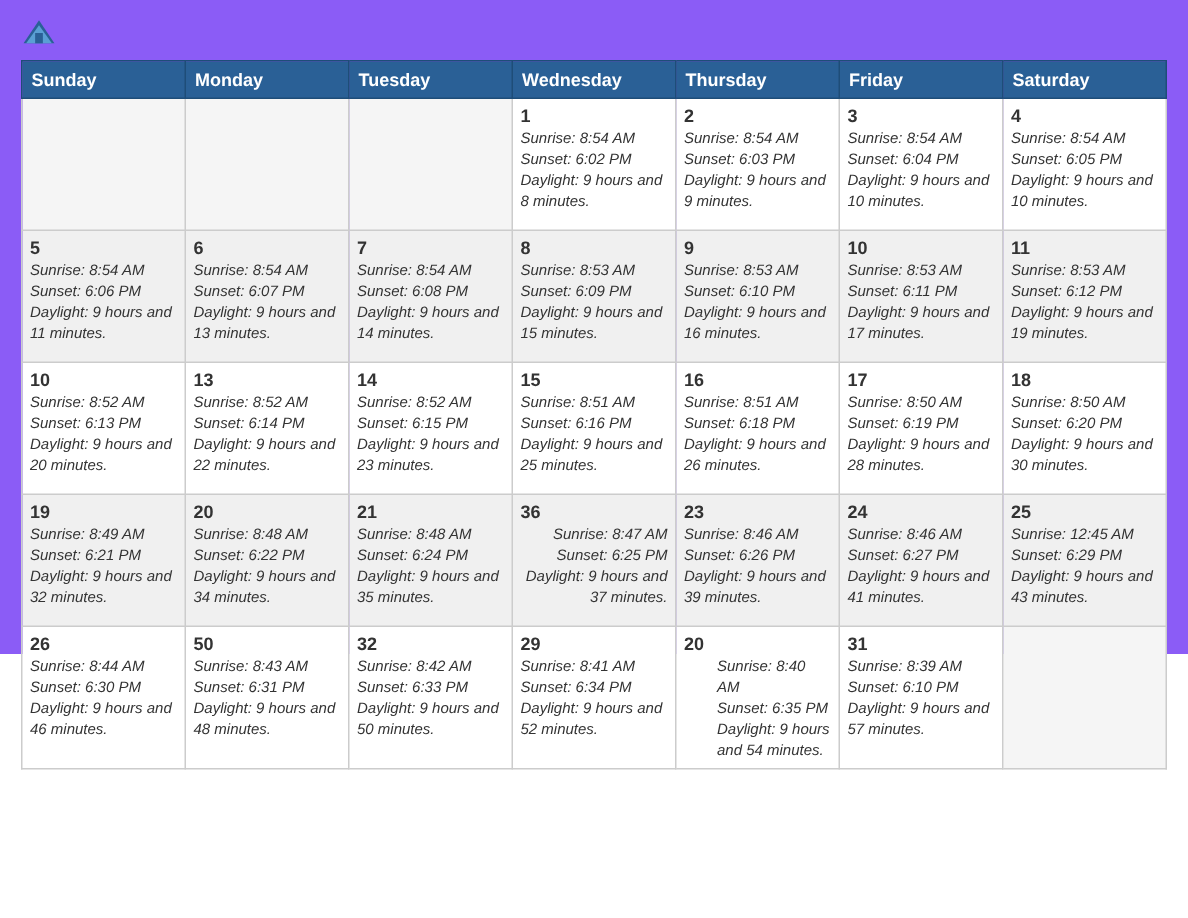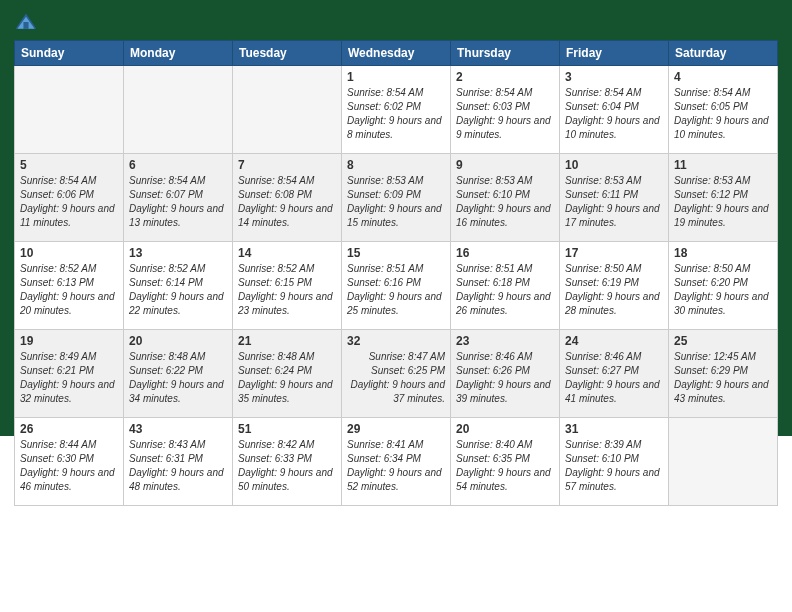--- a/index.html
+++ b/index.html
@@ -6,21 +6,21 @@
     body {
       font-family: Arial, sans-serif;
       background: #fff;
       width: 792px;
       height: 612px;
       overflow: hidden;
     }
     .page {
       width: 792px;
       height: 436px;
-      background: #14532d;
+      background: #8b5cf6;
       padding: 10px 14px 10px 14px;
     }
     .header {
       display: flex;
       justify-content: space-between;
       align-items: flex-start;
       margin-bottom: 6px;
     }
     .logo {
       display: flex;
@@ -258,21 +258,21 @@
 Sunset: 6:22 PM
 Daylight: 9 hours and 34 minutes.</div>
           </td>
           <td>
             <span class="day-num">21</span>
             <div class="day-info" style="white-space: pre-line;">Sunrise: 8:48 AM
 Sunset: 6:24 PM
 Daylight: 9 hours and 35 minutes.</div>
           </td>
           <td>
-            <span class="day-num">32</span>
+            <span class="day-num">36</span>
             <div class="day-info" style="white-space: pre-line; text-align: right;">Sunrise: 8:47 AM
 Sunset: 6:25 PM
 Daylight: 9 hours and 37 minutes.</div>
           </td>
           <td>
             <span class="day-num">23</span>
             <div class="day-info" style="white-space: pre-line;">Sunrise: 8:46 AM
 Sunset: 6:26 PM
 Daylight: 9 hours and 39 minutes.</div>
           </td>
@@ -290,40 +290,40 @@
           </td>
         </tr>
         <tr>
           <td>
             <span class="day-num">26</span>
             <div class="day-info" style="white-space: pre-line;">Sunrise: 8:44 AM
 Sunset: 6:30 PM
 Daylight: 9 hours and 46 minutes.</div>
           </td>
           <td>
-            <span class="day-num">43</span>
+            <span class="day-num">50</span>
             <div class="day-info" style="white-space: pre-line;">Sunrise: 8:43 AM
 Sunset: 6:31 PM
 Daylight: 9 hours and 48 minutes.</div>
           </td>
           <td>
-            <span class="day-num">51</span>
+            <span class="day-num">32</span>
             <div class="day-info" style="white-space: pre-line;">Sunrise: 8:42 AM
 Sunset: 6:33 PM
 Daylight: 9 hours and 50 minutes.</div>
           </td>
           <td>
             <span class="day-num">29</span>
             <div class="day-info" style="white-space: pre-line;">Sunrise: 8:41 AM
 Sunset: 6:34 PM
 Daylight: 9 hours and 52 minutes.</div>
           </td>
           <td>
             <span class="day-num">20</span>
-            <div class="day-info" style="white-space: pre-line;">Sunrise: 8:40 AM
+            <div class="day-info" style="white-space: pre-line; margin-left: 22px;">Sunrise: 8:40 AM
 Sunset: 6:35 PM
 Daylight: 9 hours and 54 minutes.</div>
           </td>
           <td>
             <span class="day-num">31</span>
             <div class="day-info" style="white-space: pre-line;">Sunrise: 8:39 AM
 Sunset: 6:10 PM
 Daylight: 9 hours and 57 minutes.</div>
           </td>
           <td class="empty"></td>

